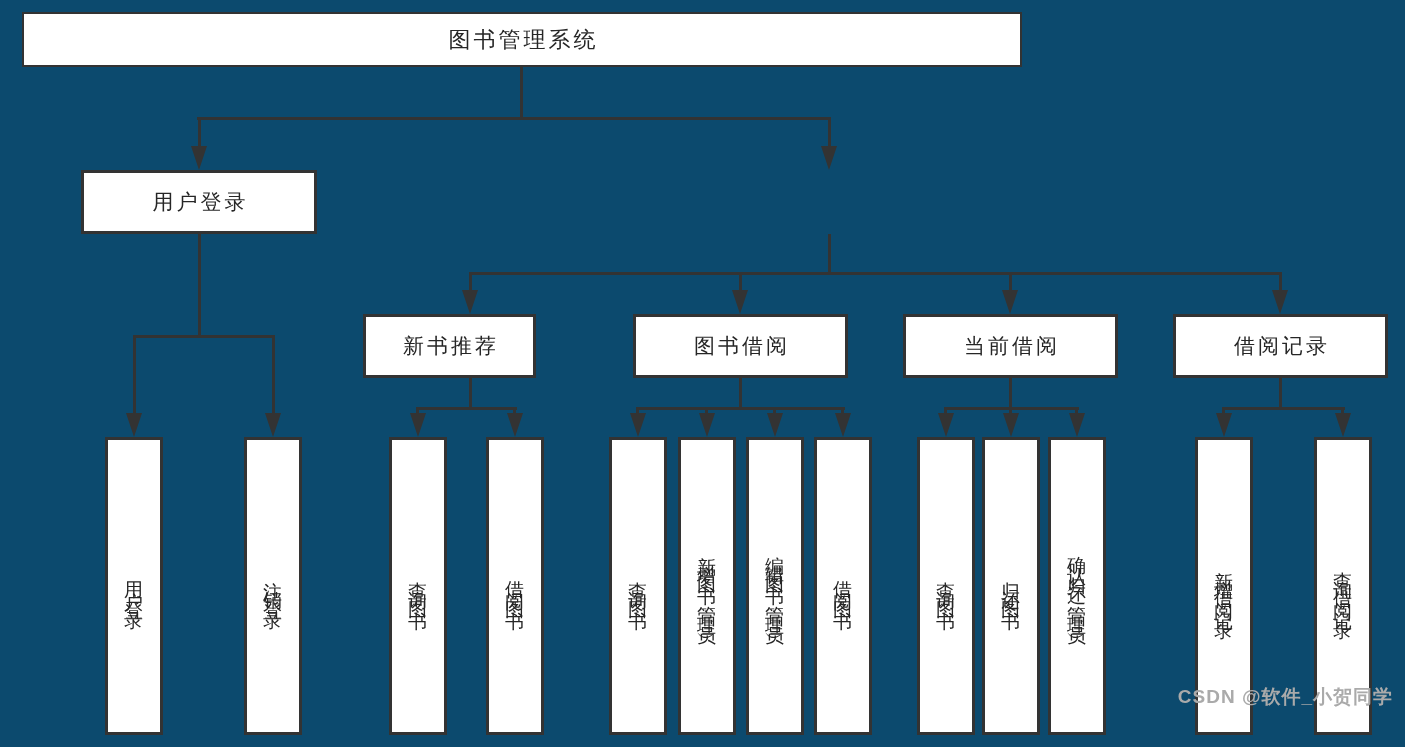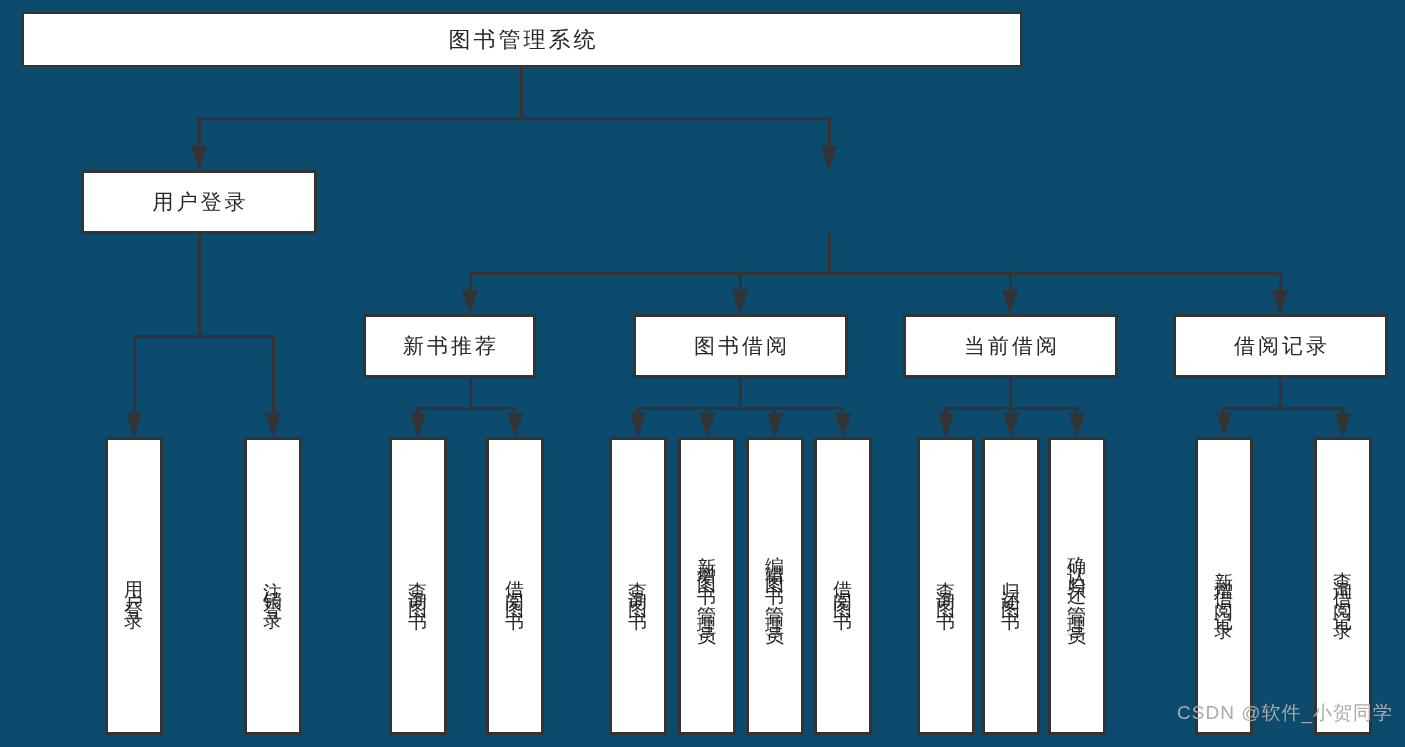--- a/index.html
+++ b/index.html
@@ -137,15 +137,15 @@
   <div class="box leaf" style="left:746px;top:437px;width:58px;height:298px;">编辑图书（管理员）</div>
   <div class="box leaf" style="left:814px;top:437px;width:58px;height:298px;">借阅图书</div>
 
   <div class="box leaf" style="left:917px;top:437px;width:58px;height:298px;">查询图书</div>
   <div class="box leaf" style="left:982px;top:437px;width:58px;height:298px;">归还图书</div>
   <div class="box leaf" style="left:1048px;top:437px;width:58px;height:298px;">确认归还（管理员）</div>
 
   <div class="box leaf" style="left:1195px;top:437px;width:58px;height:298px;">新增借阅记录</div>
   <div class="box leaf" style="left:1314px;top:437px;width:58px;height:298px;">查询借阅记录</div>
 
-  <div class="watermark" style="right:12px;top:700px;">CSDN @软件_小贺同学</div>
+  <div class="watermark" style="right:12px;top:684px;font-weight:bold;">CSDN @软件_小贺同学</div>
 
 </div>
 
 </body></html>

